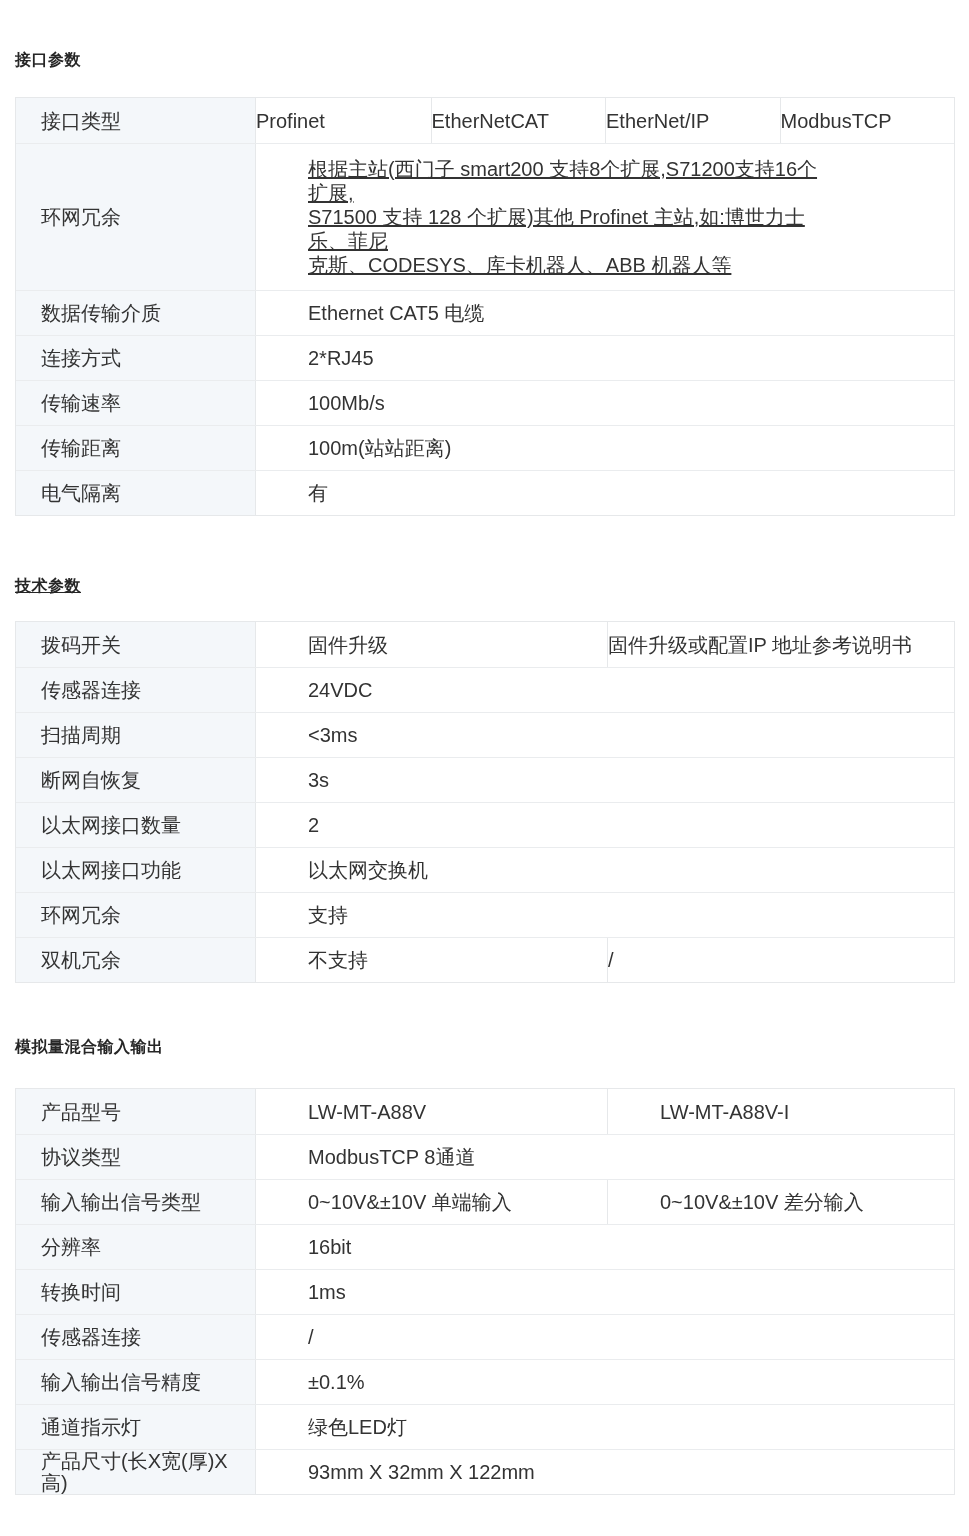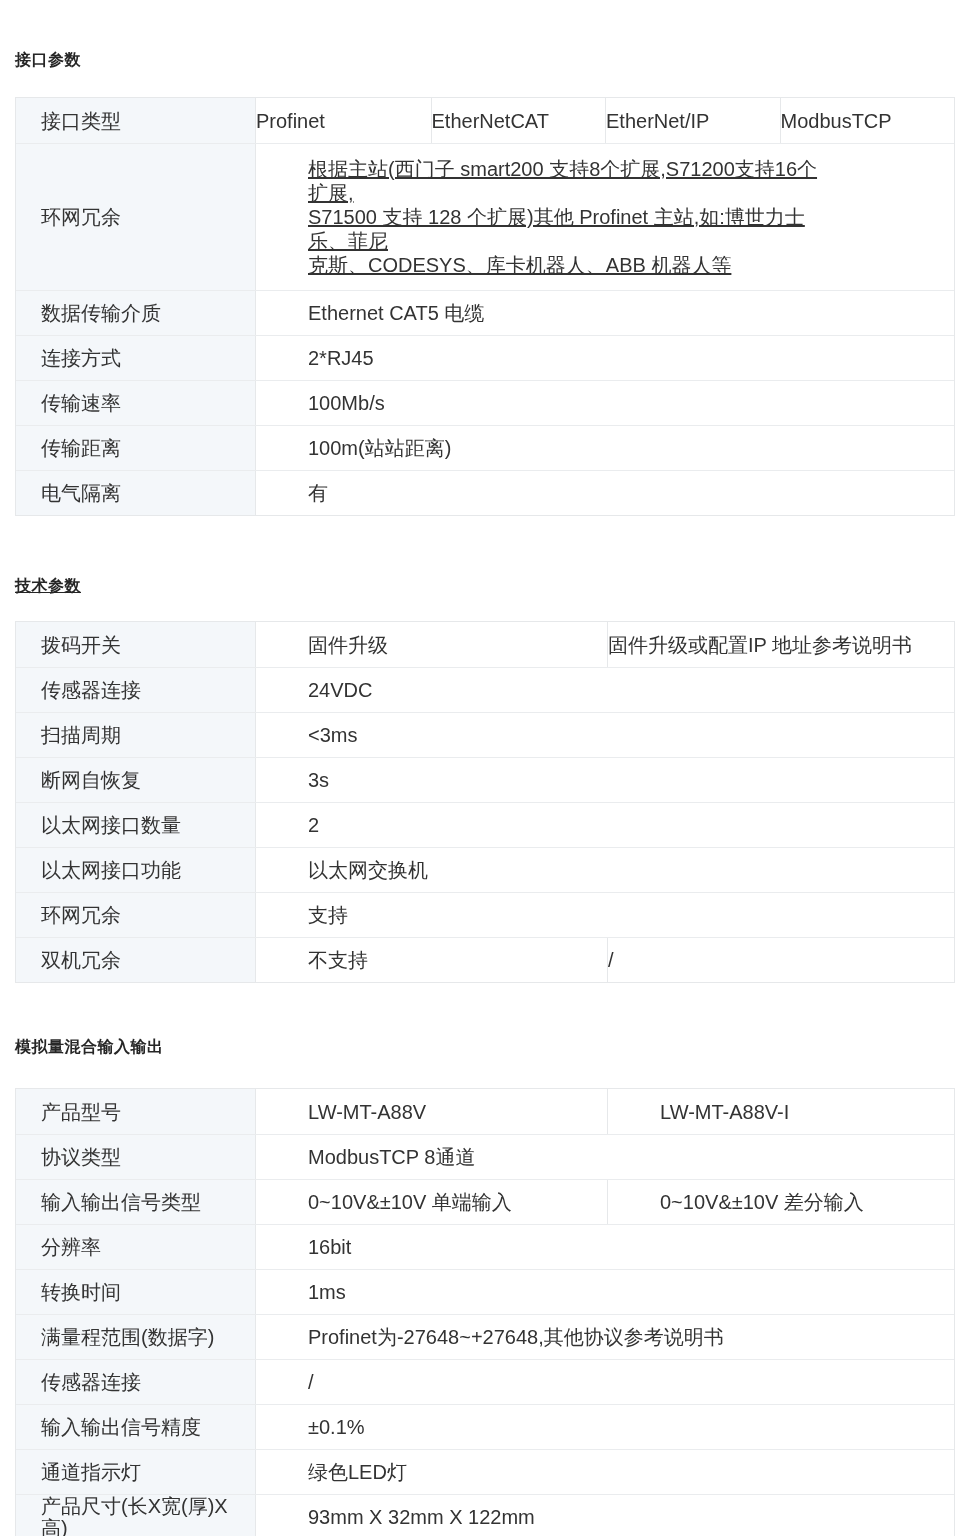--- a/index.html
+++ b/index.html
@@ -236,28 +236,20 @@
       <div class="row cols1">
         <div class="cell label-cell">
           <span>转换时间</span>
         </div>
         <div class="cell value-cell">
           <span>1ms</span>
         </div>
       </div>
       <div class="row cols1">
         <div class="cell label-cell">
-          <span>满量程范围(数据字)</span>
-        </div>
-        <div class="cell value-cell">
-          <span>Profinet为-27648~+27648,其他协议参考说明书</span>
-        </div>
-      </div>
-      <div class="row cols1">
-        <div class="cell label-cell">
           <span>传感器连接</span>
         </div>
         <div class="cell value-cell">
           <span>/</span>
         </div>
       </div>
       <div class="row cols1">
         <div class="cell label-cell">
           <span>输入输出信号精度</span>
         </div>

